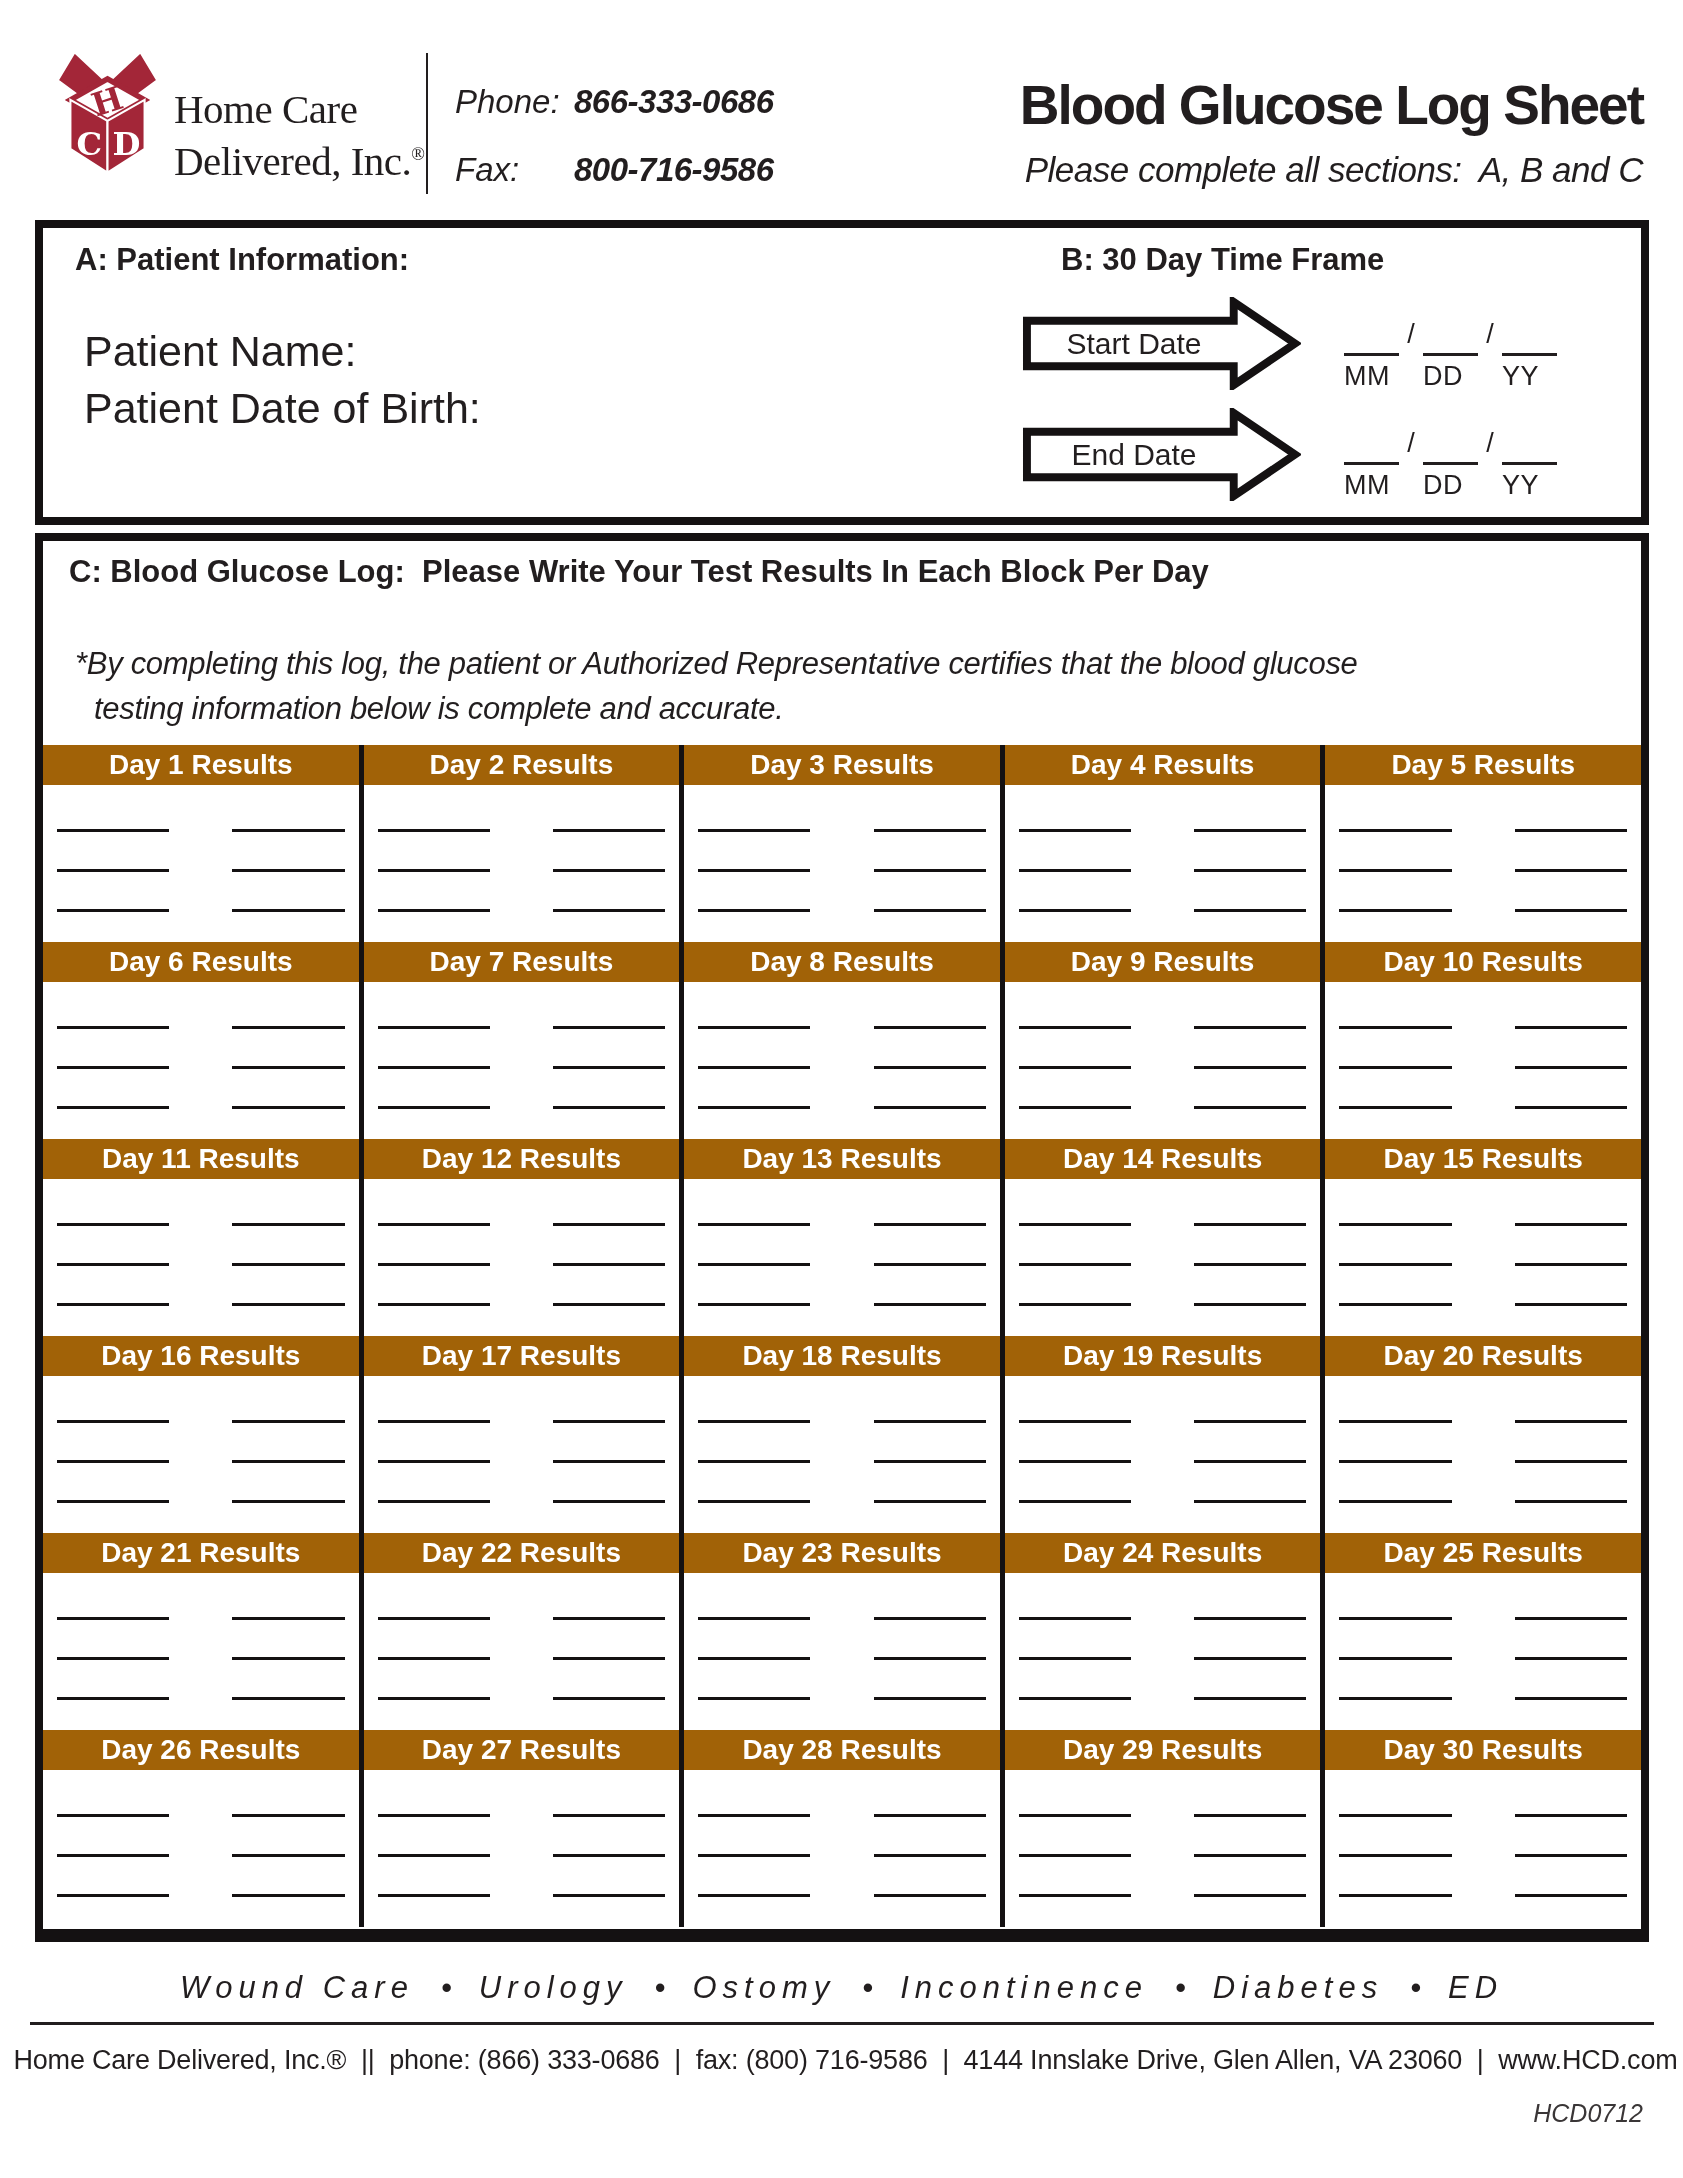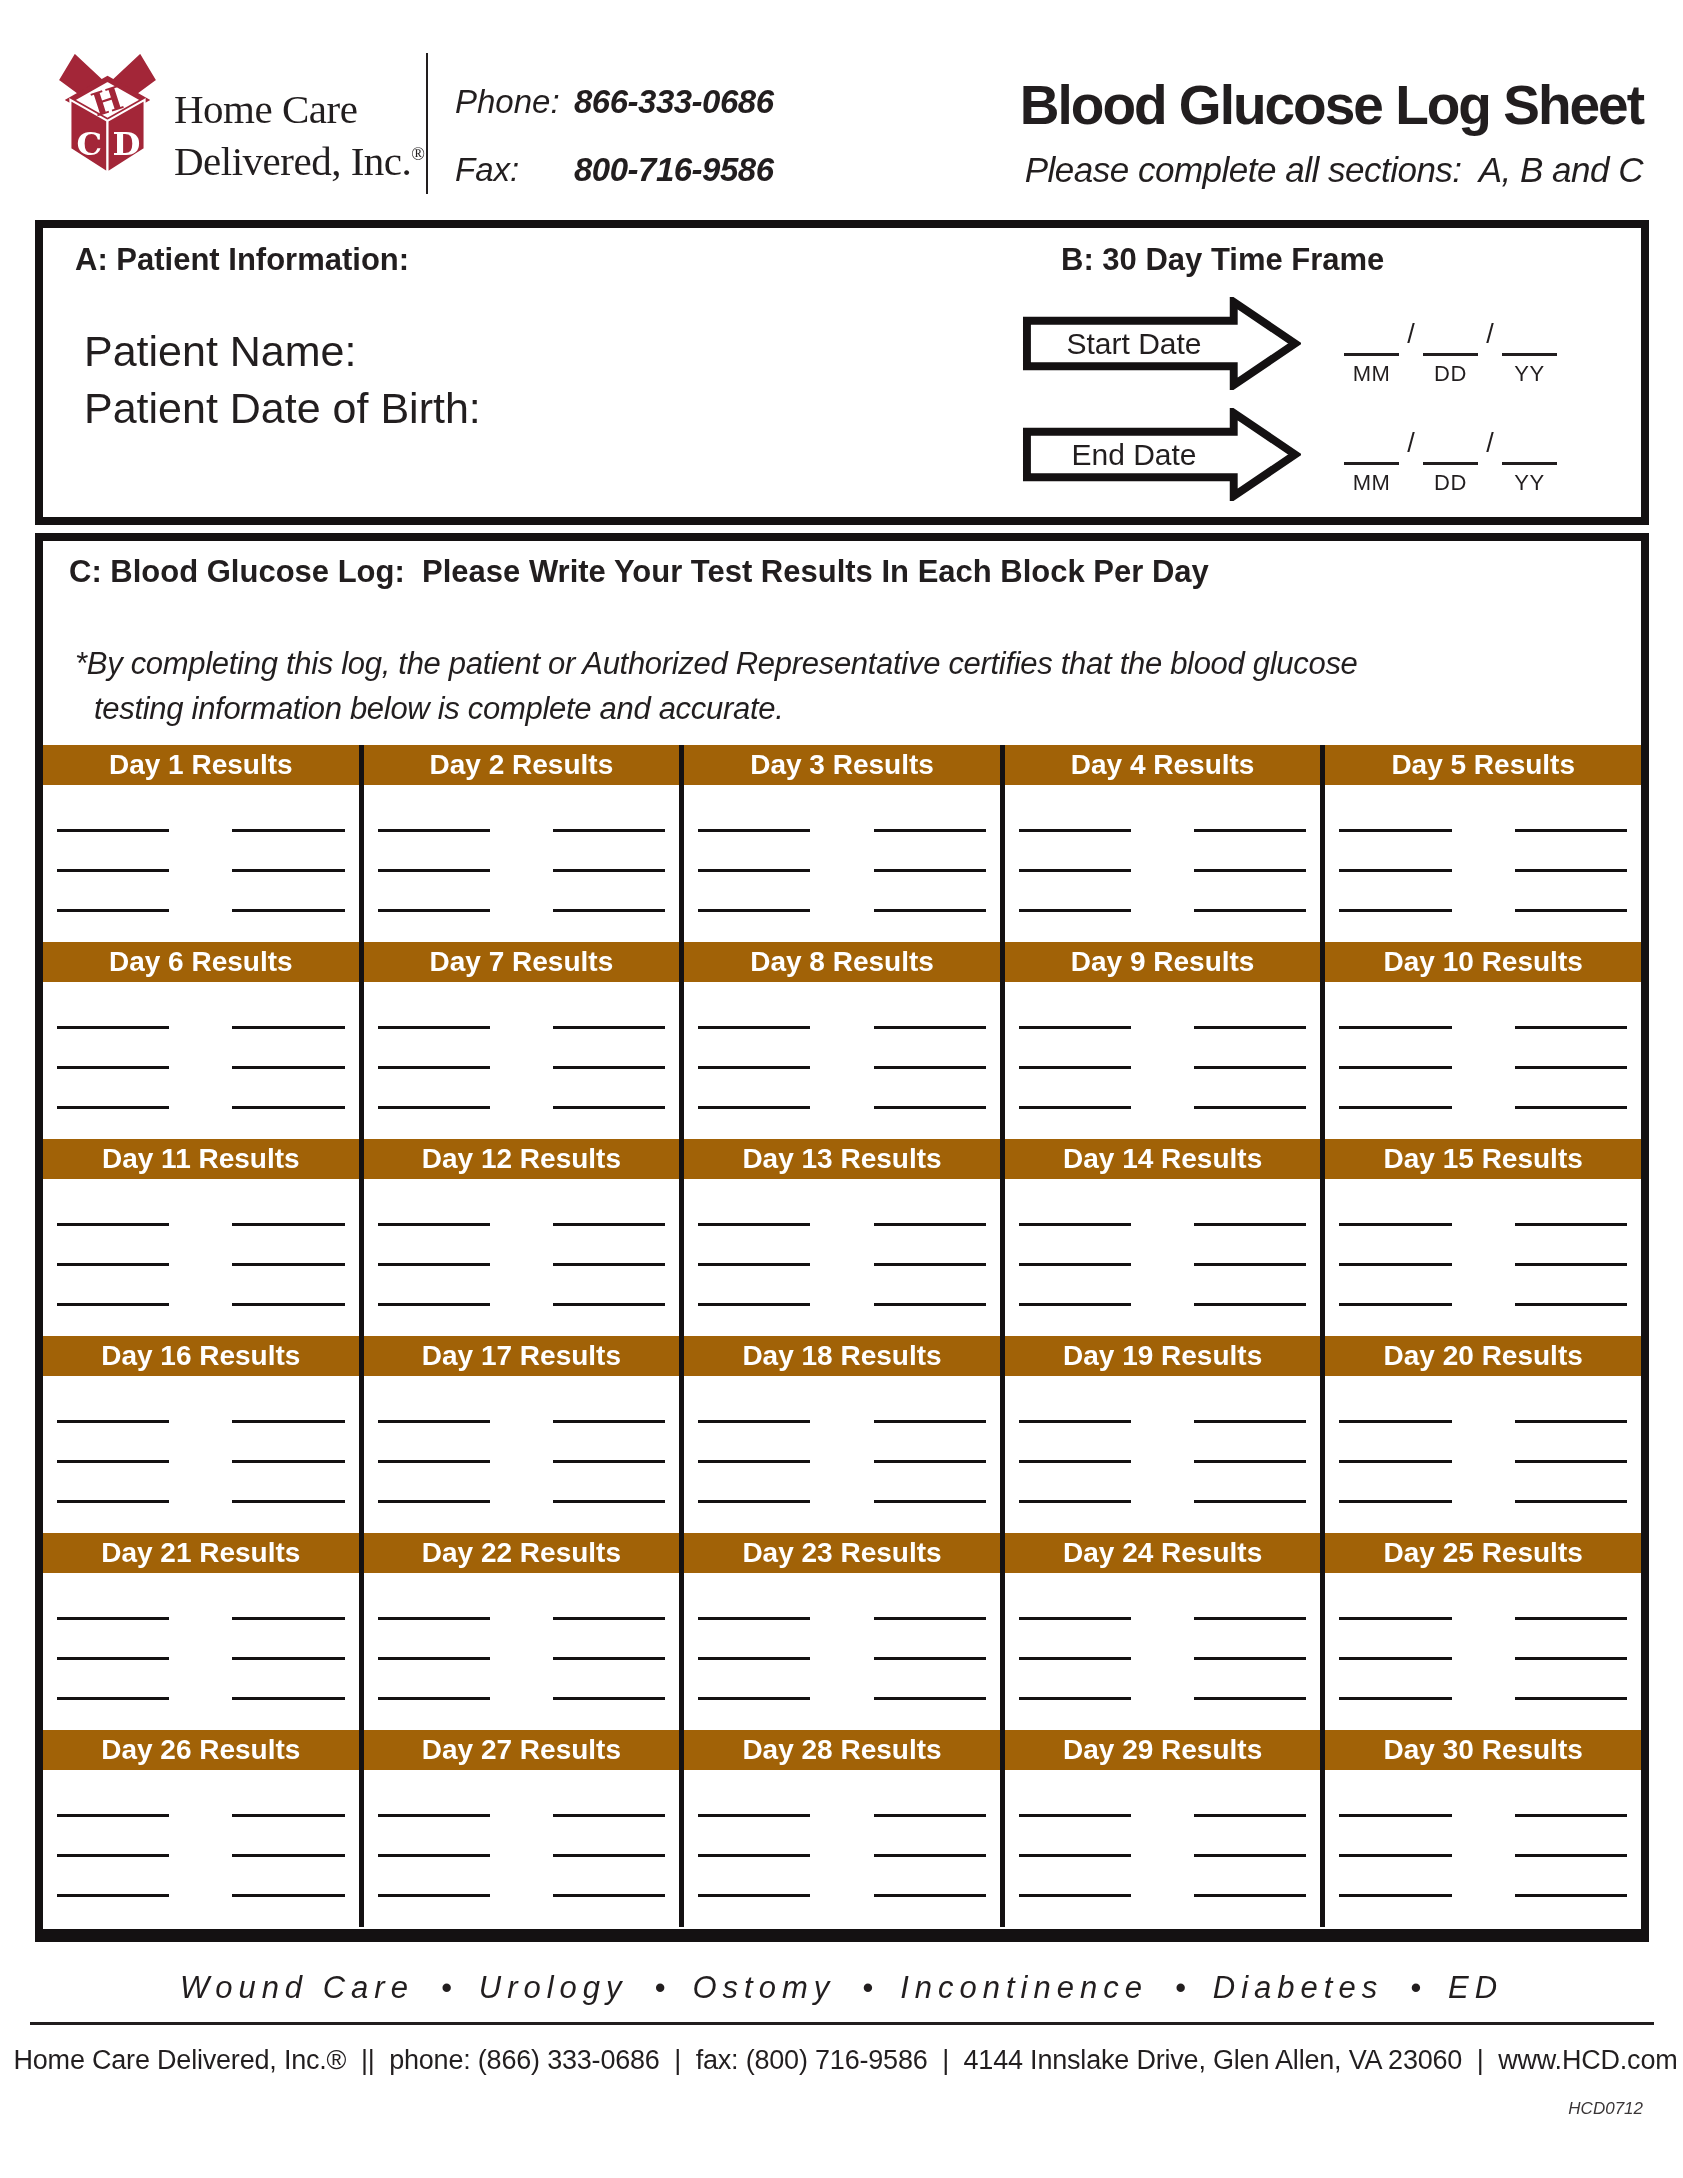--- a/index.html
+++ b/index.html
@@ -26,37 +26,37 @@
   .arrowbox{width:279px;height:93px;}
   .arrowbox svg{position:absolute;left:0;top:0;}
   .arrow-label{position:absolute;left:0;top:0;width:224px;height:93px;display:flex;align-items:center;justify-content:center;
                font-size:30px;color:#221e1f;}
 
   
   .dg-row{display:flex;align-items:flex-end;}
   .dg-blank{width:55px;height:20px;border-bottom:3px solid #221e1f;}
   .dg-slash{width:24px;text-align:center;font-size:27px;transform:translateY(-6px);}
   .dg-labels{display:flex;margin-top:5px;}
-  .dg-lab{width:55px;text-align:center;font-size:22px;letter-spacing:0.5px;}
+  .dg-lab{width:55px;text-align:left;font-size:27px;letter-spacing:0.5px;}
   .dg-spacer{width:24px;}
 
   
   .day-grid{width:1598px;}
   .day-header-row,.day-cell-row{display:grid;grid-template-columns:repeat(5,1fr);column-gap:5px;background:#141112;}
   .day-header{height:40px;line-height:40px;text-align:center;color:#ffffff;font-size:28px;font-weight:bold;background:#a16207;}
   .day-cell{height:157px;background:#ffffff;display:flex;justify-content:space-between;padding:0 14px;box-sizing:border-box;}
   .lines-col{width:39%;padding-top:7px;}
   .bline{height:37px;border-bottom:3px solid #141112;}
 
   
   .services{width:100%;text-align:center;font-style:italic;font-size:31px;letter-spacing:6px;}
   .services .bullet{margin:0 27px;letter-spacing:0;}
   .footer-rule{height:3px;background:#221e1f;}
   .contact-line{width:100%;text-align:center;font-size:27px;letter-spacing:-0.2px;white-space:pre;}
-  .form-code{font-size:17px;font-style:italic;color:#3a3637;}
+  .form-code{font-size:25px;font-style:italic;color:#3a3637;}
 </style>
 </head>
 <body>
 
 <div class="page">
 
   <svg class="abs" style="left:55px;top:48px;" width="105" height="143" viewBox="0 0 150 200">
     <polygon points="75,48 28,4 4,44 50,78" fill="#A32638" stroke="#ffffff" stroke-width="3"></polygon>
     <polygon points="75,48 122,4 146,44 100,78" fill="#A32638" stroke="#ffffff" stroke-width="3"></polygon>
     <polygon points="75,42 128,72 75,102 22,72" fill="#ffffff" stroke="#A32638" stroke-width="8"></polygon>

